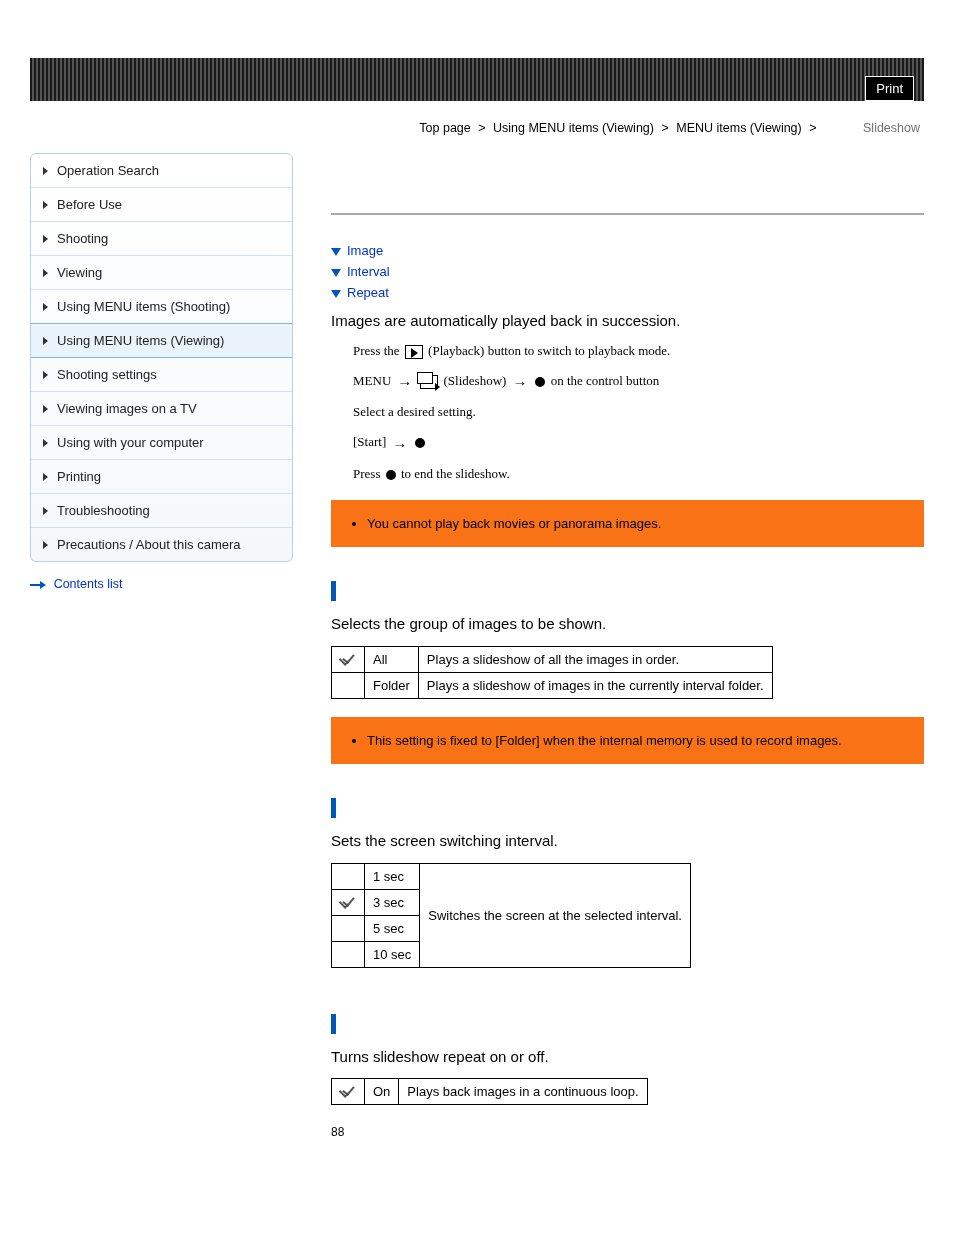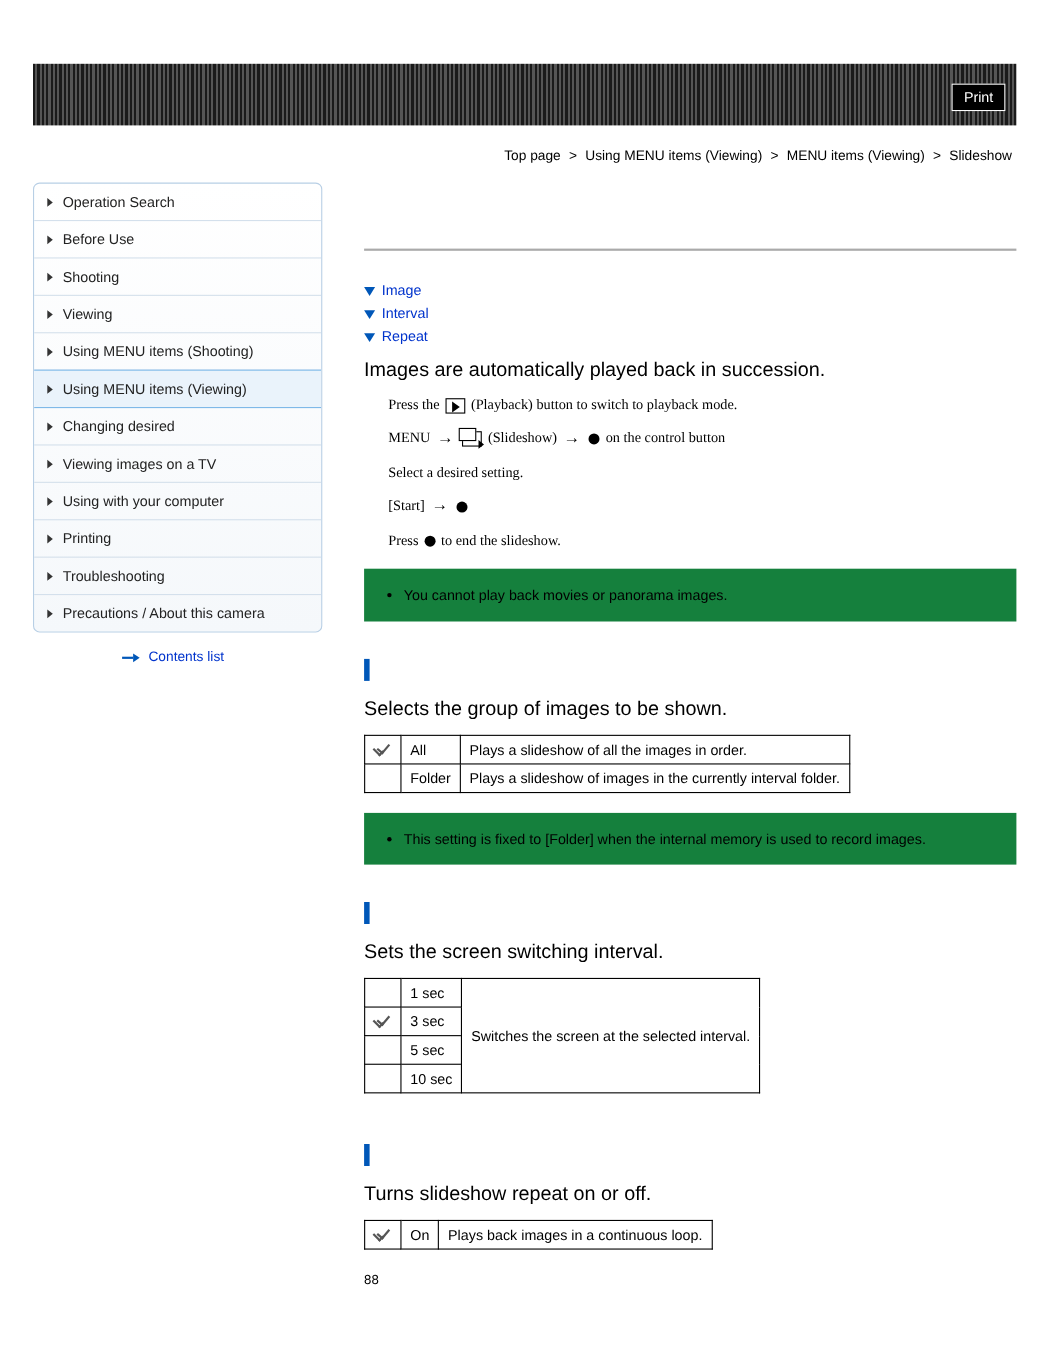--- a/index.html
+++ b/index.html
@@ -9,21 +9,21 @@
     font-size: 13px;
     color: #000;
     background: #fff;
   }
   .page {
     width: 954px;
     margin: 0 auto;
     padding: 58px 30px 30px 30px;
   }
   .topbar {
-    height: 56px;
+    height: 43px;
     background: repeating-linear-gradient(90deg, #1a1a1a 0 2px, #555 2px 4px);
     position: relative;
     margin-bottom: 20px;
   }
   .print-btn {
     position: absolute;
     right: 10px;
     top: 18px;
     border: 1px solid #fff;
     color: #fff;
@@ -32,21 +32,21 @@
     font-size: 13px;
   }
   .breadcrumb {
     text-align: right;
     font-size: 12.5px;
     margin-bottom: 18px;
     padding-right: 4px;
   }
   .breadcrumb a { color: #000000; text-decoration: none; }
   .breadcrumb .sep { color: #000; margin: 0 4px; }
-  .breadcrumb .current { color: #000000; }
+  .breadcrumb .current { color: #737373; margin-left: 39px; }
   .layout { display: flex; align-items: flex-start; }
   .sidebar {
     width: 263px;
     flex: 0 0 257px;
     border: 1px solid #b8cfe5;
     border-radius: 6px;
     background: linear-gradient(#ffffff, #f5f8fb);
     overflow: hidden;
   }
   .sidebar ul { list-style: none; margin: 0; padding: 0; }
@@ -69,21 +69,21 @@
     border-bottom: 4px solid transparent;
     border-left: 5px solid #333;
   }
   .sidebar li.active {
     background: #eaf3fb;
     border-top: 1px solid #7fb9e8;
     border-bottom: 1px solid #7fb9e8;
     margin-top: -1px;
   }
   .contents-list {
-    text-align: center;
+    text-align: left;
     margin-top: 14px;
     padding-right: 8px;
   }
   .contents-list a { color: #0033cc; text-decoration: none; font-size: 12.5px; }
   .arrow-right {
     display: inline-block;
     width: 16px; height: 8px;
     vertical-align: middle;
     margin-right: 4px;
     position: relative;
@@ -115,21 +115,21 @@
   .anchor-row { margin-bottom: 6px; }
   .tri-down {
     display: inline-block;
     width: 0; height: 0;
     border-left: 5px solid transparent;
     border-right: 5px solid transparent;
     border-top: 8px solid #0057b8;
     margin-right: 6px;
     vertical-align: middle;
   }
-  .body-text { font-size: 18px; line-height: 1.5; margin-bottom: 10px; }
+  .body-text { font-size: 15px; line-height: 1.5; margin-bottom: 10px; }
   .steps { margin-left: 22px; }
   .steps .step { margin-bottom: 14px; font-size: 13px; font-family: Liberation Serif, serif; }
   .icon-play-box {
     display: inline-block;
     width: 18px; height: 14px;
     border: 1.5px solid #000;
     vertical-align: middle;
     position: relative;
     margin: 0 2px;
   }
@@ -175,21 +175,21 @@
   }
   .bullet-dot {
     display: inline-block;
     width: 10px; height: 10px;
     background: #000;
     border-radius: 50%;
     vertical-align: middle;
     margin: 0 2px;
   }
   .note-box {
-    background: #15803d;
+    background: #f97316;
     padding: 14px 18px;
     margin: 18px 0 34px 0;
   }
   .note-box ul { margin: 0; padding-left: 18px; }
   .note-box li { font-size: 13px; line-height: 1.5; }
   .section-bar {
     width: 5px; height: 20px;
     background: #0057b8;
     margin-bottom: 12px;
   }
@@ -253,21 +253,21 @@
   <div class="layout">
     <div>
       <nav class="sidebar">
         <ul>
           <li>Operation Search</li>
           <li>Before Use</li>
           <li>Shooting</li>
           <li>Viewing</li>
           <li>Using MENU items (Shooting)</li>
           <li class="active">Using MENU items (Viewing)</li>
-          <li>Changing desired</li>
+          <li>Shooting settings</li>
           <li>Viewing images on a TV</li>
           <li>Using with your computer</li>
           <li>Printing</li>
           <li>Troubleshooting</li>
           <li>Precautions / About this camera</li>
         </ul>
       </nav>
       <div class="contents-list">
         <span class="arrow-right"></span>
         <a href="#">Contents list</a>

